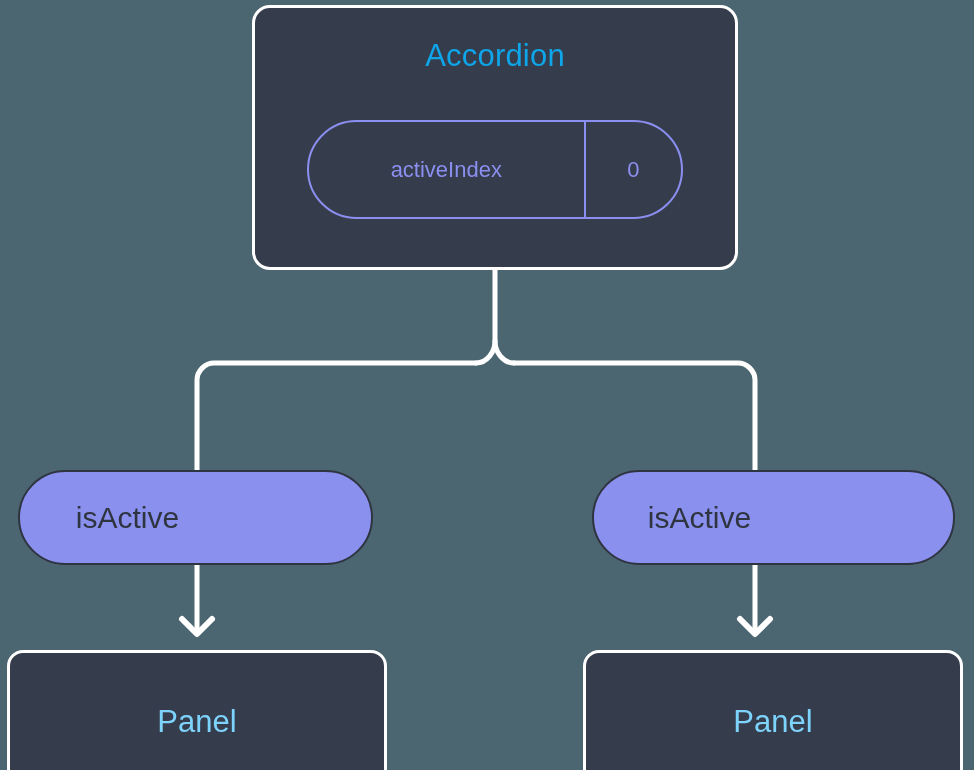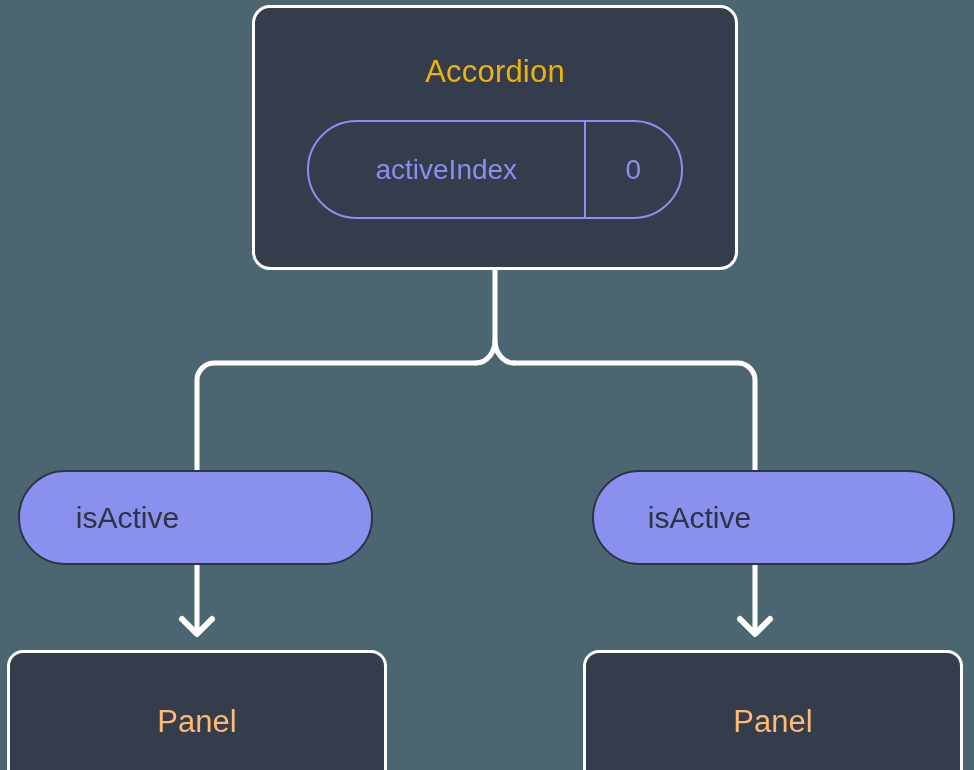--- a/index.html
+++ b/index.html
@@ -45,25 +45,25 @@
 
   
   #accordion-node {
     left: 252px;
     top: 5px;
     width: 486px;
     height: 265px;
     border-radius: 18px;
   }
   .node-title {
-    color: #eab308;
+    color: #0ea5e9;
     font-size: 31px;
     letter-spacing: 0.2px;
     line-height: 1;
-    margin-top: 48px;
+    margin-top: 32px;
   }
 
   
   .pill {
     position: absolute;
     box-sizing: border-box;
     display: flex;
     align-items: stretch;
     border-radius: 999px;
     overflow: hidden;
@@ -78,21 +78,21 @@
   }
 
   
   .pill.outlined {
     background: transparent;
     border: 2px solid #8b8fef;
   }
   .pill.outlined .pill-key,
   .pill.outlined .pill-val {
     color: #8b8fef;
-    font-size: 28px;
+    font-size: 22px;
   }
   .pill.outlined .pill-val {
     border-left: 2px solid #8b8fef;
   }
 
   
   .pill.filled {
     background: #8a90ed;
     border: 2px solid #2e3440;
     gap: 16px;
@@ -145,21 +145,21 @@
     justify-content: center;
   }
   #panel-node-right {
     left: 583px;
     top: 650px;
     width: 380px;
     height: 142px;
     justify-content: center;
   }
   .panel-label {
-    color: #fdba74;
+    color: #7dd3fc;
     font-size: 31px;
     line-height: 1;
     margin-top: 0;
   }
 </style>
 </head>
 <body>
 
 <div id="stage">
 

